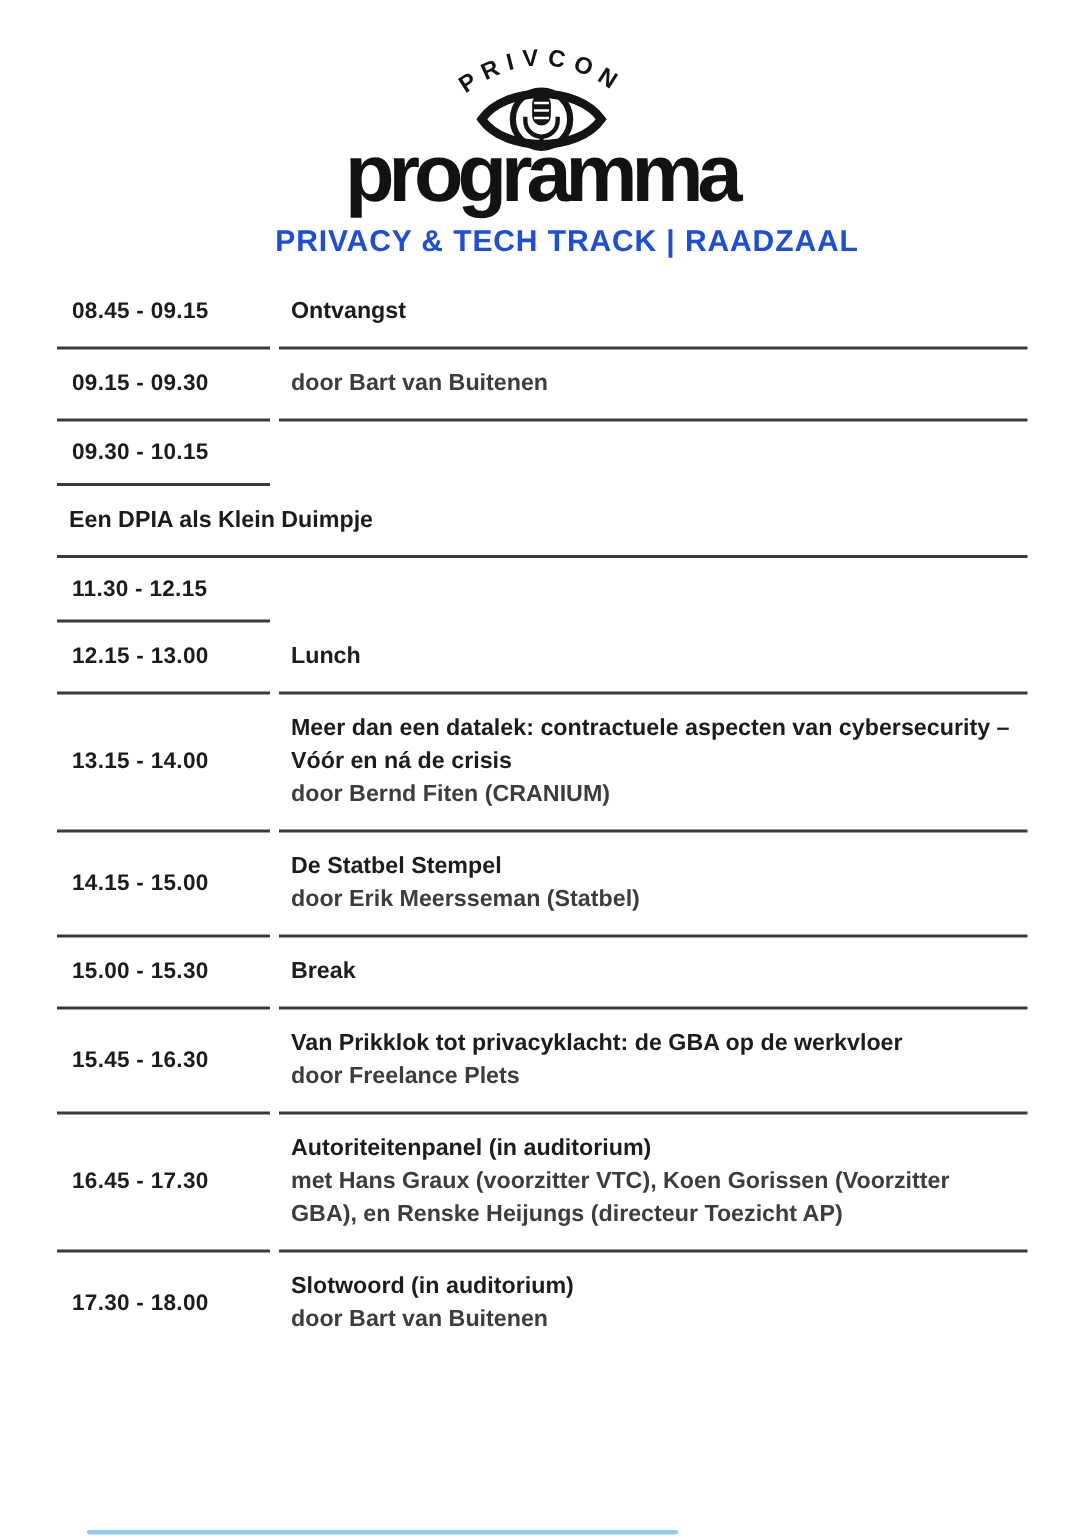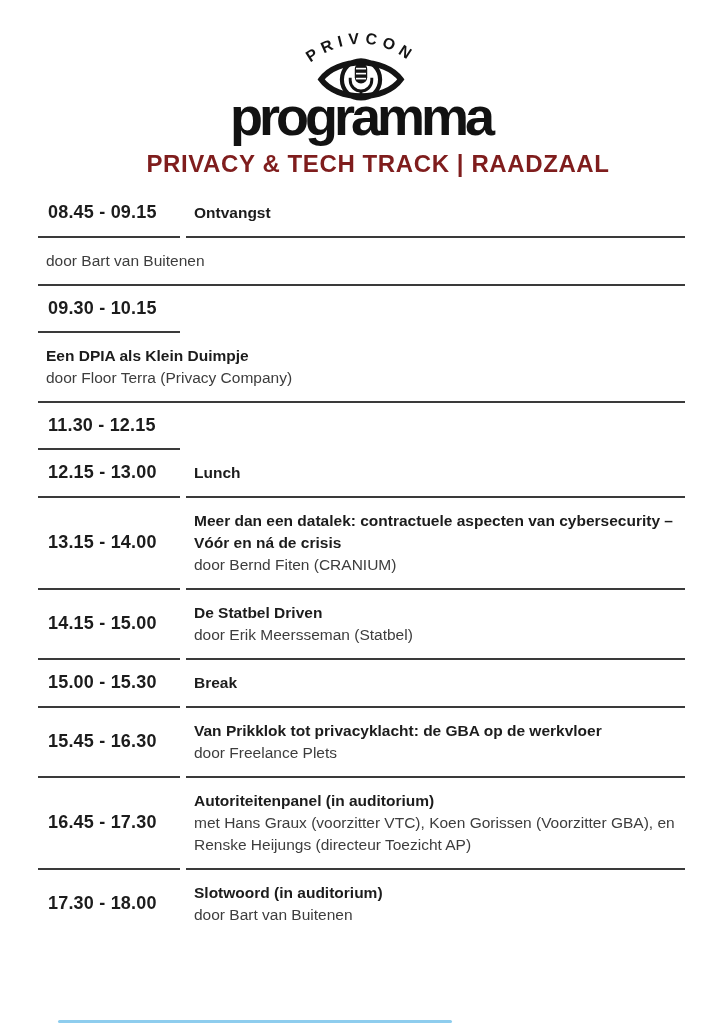--- a/index.html
+++ b/index.html
@@ -24,24 +24,24 @@
     font-size:54px;
     font-weight:bold;
     letter-spacing:-4px;
     line-height:0.9;
     color:#121212;
     margin-top:-14px;
     position:relative;
     z-index:1;
   }
   .subtitle{
-    font-size:24px;
+    font-size:20px;
     font-weight:bold;
     letter-spacing:0.6px;
-    color:#7f1d1d;
+    color:#1d4ed8;
     margin-top:9px;
     padding-left:35px;
   }
   
   .schedule{
     margin:12px 36px 0 38px;
   }
   .row{
     display:flex;
     gap:6px;
@@ -51,38 +51,38 @@
     padding:12px 0;
   }
   .row:last-child .cell{border-bottom:none;}
   .cell.time{
     width:142px;
     flex:0 0 142px;
     padding-left:10px;
     display:flex;
     align-items:center;
     font-weight:bold;
-    font-size:18px;
+    font-size:15px;
     letter-spacing:0.2px;
     color:var(--ink);
     white-space:nowrap;
   }
   .cell.content{
     flex:1;
     padding-left:8px;
     padding-right:4px;
   }
   .session-title{
     font-weight:bold;
     font-size:15.5px;
     line-height:22px;
     color:var(--ink);
   }
   .session-speaker{
-    font-weight:normal;
+    font-weight:bold;
     font-size:15.5px;
     line-height:22px;
     color:#3d3d3d;
   }
   
   .footer-bar{
     position:absolute;
     left:58px;
     bottom:1px;
     width:394px;
@@ -127,33 +127,33 @@
 <div class="schedule">
   <div class="row">
     <div class="cell time">08.45 - 09.15</div>
     <div class="cell content">
       <div class="session-title">Ontvangst</div>
 
     </div>
   </div>
 
   <div class="row">
+    <div class="cell time">09.15 - 09.30</div>
     <div class="cell content">
       <div class="session-speaker">door Bart van Buitenen</div>
     </div>
   </div>
 
   <div class="row">
     <div class="cell time">09.30 - 10.15</div>
   </div>
 
   <div class="row">
     <div class="cell content">
       <div class="session-title">Een DPIA als Klein Duimpje</div>
-      <div class="session-speaker">door Floor Terra (Privacy Company)</div>
     </div>
   </div>
 
   <div class="row">
     <div class="cell time">11.30 - 12.15</div>
   </div>
 
   <div class="row">
     <div class="cell time">12.15 - 13.00</div>
     <div class="cell content">
@@ -166,21 +166,21 @@
     <div class="cell time">13.15 - 14.00</div>
     <div class="cell content">
       <div class="session-title">Meer dan een datalek: contractuele aspecten van cybersecurity – Vóór en ná de crisis</div>
       <div class="session-speaker">door Bernd Fiten (CRANIUM)</div>
     </div>
   </div>
 
   <div class="row">
     <div class="cell time">14.15 - 15.00</div>
     <div class="cell content">
-      <div class="session-title">De Statbel Driven</div>
+      <div class="session-title">De Statbel Stempel</div>
       <div class="session-speaker">door Erik Meersseman (Statbel)</div>
     </div>
   </div>
 
   <div class="row">
     <div class="cell time">15.00 - 15.30</div>
     <div class="cell content">
       <div class="session-title">Break</div>
 
     </div>

